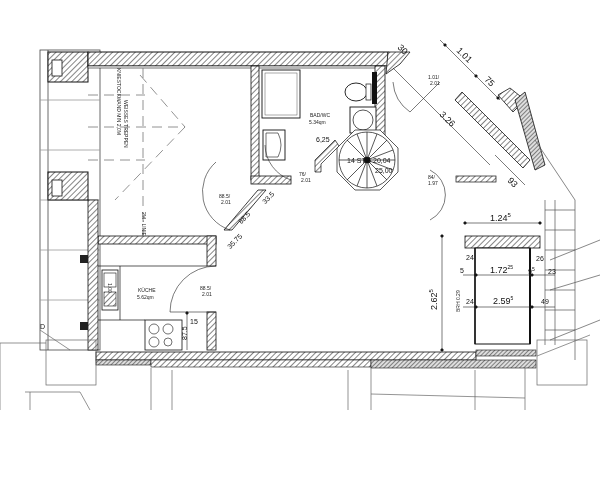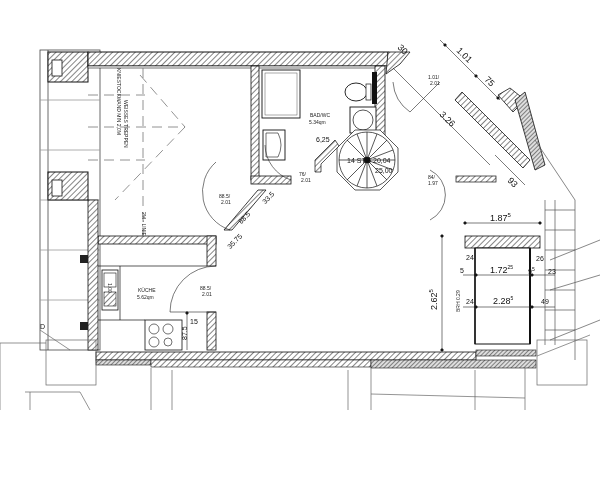--- a/index.html
+++ b/index.html
@@ -228,25 +228,25 @@
 <div class="dim rot45" style="left:461px;top:46px;">1.01</div>
 <div class="dim rot45" style="left:489px;top:75px;">75</div>
 <div class="dim rot45" style="left:444px;top:110px;">3.26</div>
 <div class="dim rot45" style="left:402px;top:43px;">30</div>
 <div class="dim rot45" style="left:512px;top:176px;">93</div>
 <div class="dim-s rot-45" style="left:237px;top:220px;">88.5</div>
 <div class="dim-s rot-45" style="left:226px;top:245px;">35.75</div>
 <div class="dim-s rot-45" style="left:261px;top:200px;">33.5</div>
 <div class="dim-s" style="left:316px;top:136px;">6,25</div>
 
-<div class="dim" style="left:490px;top:212px;"><span>1.87</span><sup style="font-size:6px">5</sup></div>
+<div class="dim" style="left:490px;top:212px;"><span>1.24</span><sup style="font-size:6px">5</sup></div>
 <div class="dim rot-90" style="left:428px;top:310px;"><span>2.62</span><sup style="font-size:6px">5</sup></div>
 <div class="dim-s" style="left:466px;top:254px;">24</div>
 <div class="dim-s" style="left:536px;top:255px;">26</div>
 <div class="dim-s" style="left:460px;top:267px;">5</div>
 <div class="dim" style="left:490px;top:265px;"><span>1.72</span><sup style="font-size:5px">25</sup></div>
 <div class="dim-s" style="left:528px;top:267px;"><span>9</span><sup style="font-size:5px">5</sup></div>
 <div class="dim-s" style="left:548px;top:268px;">23</div>
 <div class="dim-s" style="left:466px;top:298px;">24</div>
-<div class="dim" style="left:493px;top:296px;"><span>2.28</span><sup style="font-size:5px">5</sup></div>
+<div class="dim" style="left:493px;top:296px;"><span>2.59</span><sup style="font-size:5px">5</sup></div>
 <div class="dim-s" style="left:541px;top:298px;">49</div>
 <div class="dim-s rot-90" style="left:181px;top:340px;">87.5</div>
 <div class="dim-s" style="left:190px;top:318px;">15</div>
 
 </body></html>

